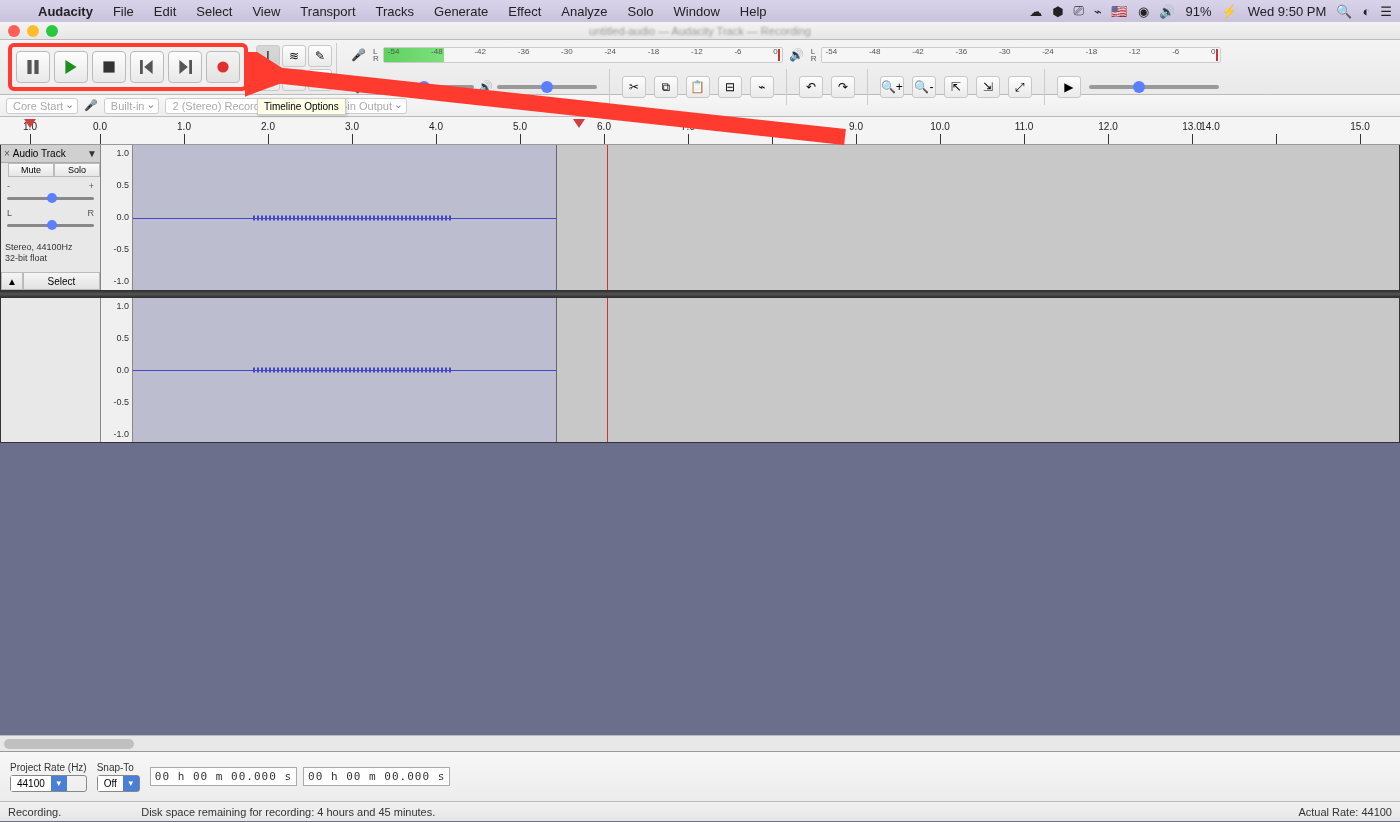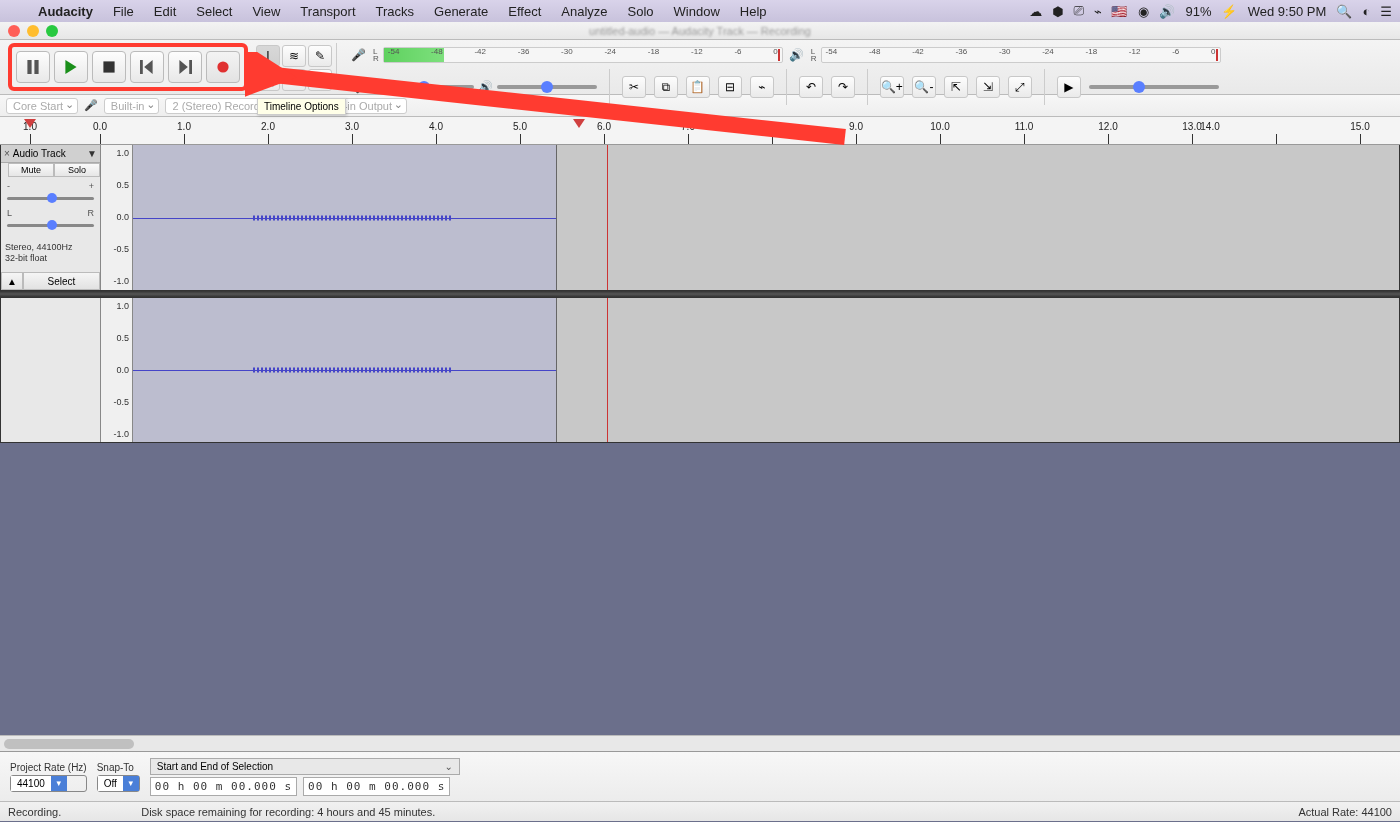--- a/index.html
+++ b/index.html
@@ -402,21 +402,20 @@
       </div>
   </div>
   <div class="field-group">
     <label>Snap-To</label>
     <div class="sel">
         <span>Off</span>
         <span class="sel-btn">▾</span>
       </div>
   </div>
   <div class="selection-box">
-    <div class="sel-header">Start and End of Selection</div>
     <div class="sel-times">
       <div class="time-box">00 h 00 m 00.000 s</div>
       <div class="time-box">00 h 00 m 00.000 s</div>
     </div>
   </div>
 </div>
 
 <div class="status-bar">
   <span>Recording.</span>
   <span style="margin-left:80px;">Disk space remaining for recording: 4 hours and 45 minutes.</span>

